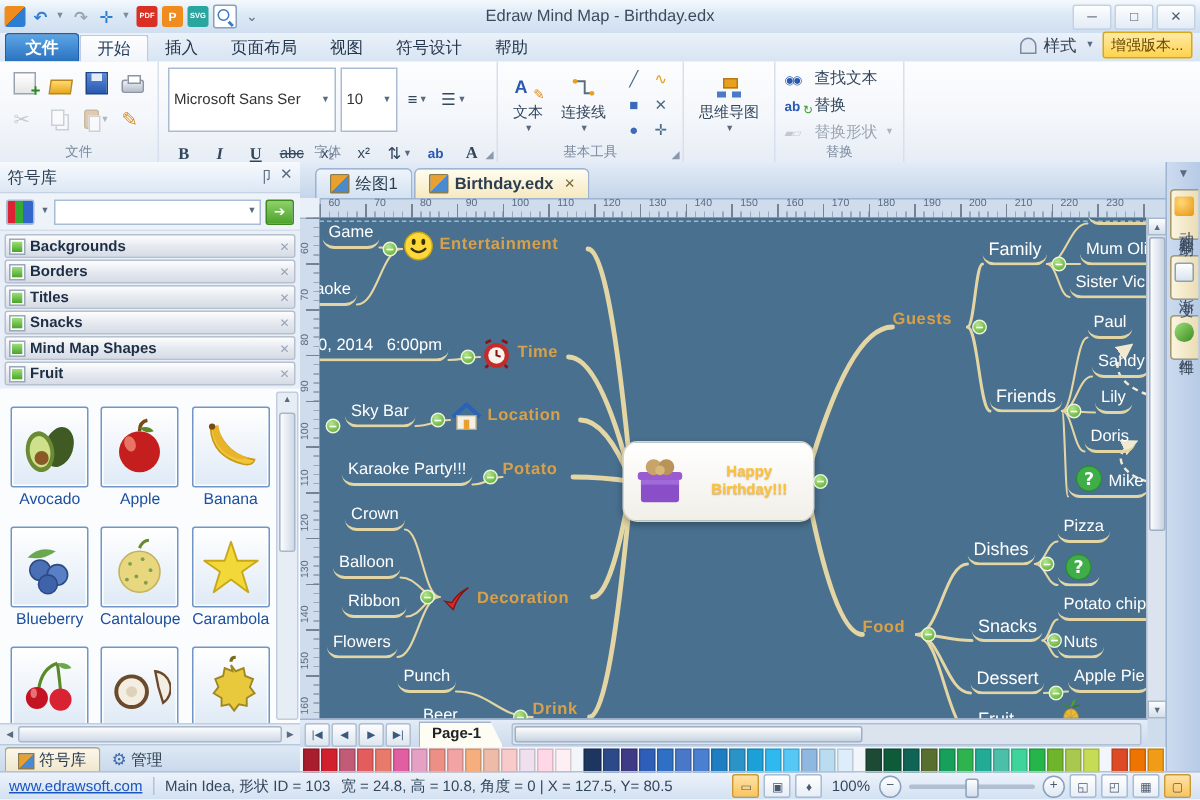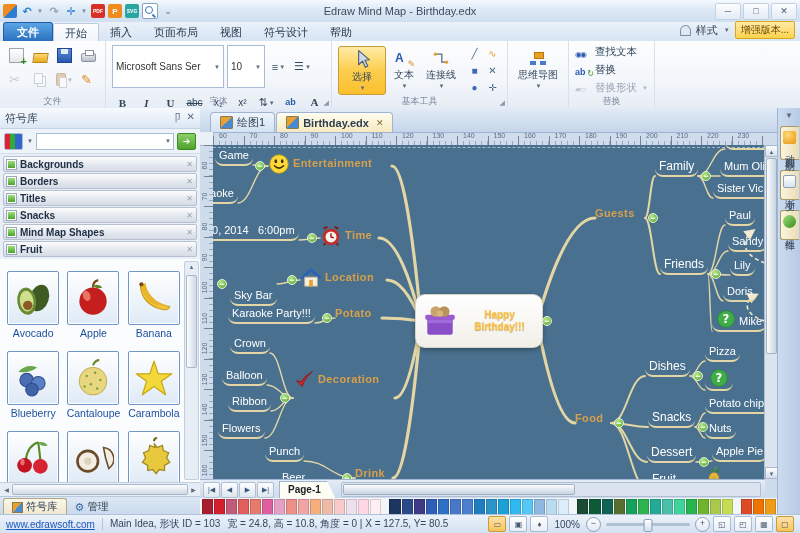--- a/index.html
+++ b/index.html
@@ -314,27 +314,20 @@
         <span class="rbtn" style="font-size:10px">x²</span>
         <span class="rbtn">⇅<span class="car">▼</span></span>
         <span class="rbtn" style="font-size:9px;font-weight:bold;color:#2a5ab0;border-bottom:3px solid #ffd020">ab</span>
         <span class="rbtn glyphbtn" style="border-bottom:3px solid #d42020">A</span>
       </div>
       <div class="rglabel">字体</div>
       <div class="launcher">◢</div>
     </div>
 
     <div class="rgroup" style="flex-direction:row;align-items:center;gap:4px">
-      <div class="bigbtn selected-tool">
-        <svg viewBox="0 0 24 24" width="20" height="20">
-            <path d="M8 2 L8 19 L12.5 14.5 L16 22 L19 20.5 L15.5 13.5 L21 13 Z" fill="#cfd8e8" stroke="#4a5a70" stroke-width="1.3" stroke-linejoin="round"></path>
-          </svg>
-        <span>选择</span>
-        <span class="car">▼</span>
-      </div>
       <div class="midbtn">
         <span class="ic ic-text" style="width:18px;height:16px"><b style="color:#2a5ab0;font-size:12px">A</b><span style="position:absolute;right:-2px;bottom:-2px;font-size:9px;color:#e08a1e">✎</span></span>
         <span>文本</span>
         <span class="car">▼</span>
       </div>
       <div class="midbtn">
         <svg viewBox="0 0 20 20" width="18" height="16">
             <path d="M3 4 H11 V14 H17" fill="none" stroke="#5a6b80" stroke-width="1.6"></path>
             <circle cx="3" cy="4" r="2" fill="#e8a020"></circle>
             <circle cx="17" cy="14" r="2" fill="#e8a020"></circle>
@@ -697,30 +690,30 @@
           <div class="mnode t-main s-left" style="left: 87px; top: 122px;">
             <span class="mic">
               <svg viewBox="0 0 24 24">
                 <path d="M2 12 L12 3 L22 12" fill="none" stroke="#2a62b8" stroke-width="3" stroke-linejoin="round"></path>
                 <path d="M5 11 h14 v10 h-14 z" fill="#f4f0e4" stroke="#b0a890"></path>
                 <rect x="10" y="14" width="4" height="7" fill="#e8a030"></rect>
               </svg>
             </span>
             <span class="mlabel">Location</span>
           </div>
-          <div class="mnode t-sub s-left" style="left: 17px; top: 123px; margin-top: 21px;">
+          <div class="mnode t-sub s-left" style="left: 17px; top: 123px;">
             <span class="mlabel">Sky Bar</span>
           </div>
           <div class="mnode t-main s-left" style="left: 122px; top: 162px;">
             <span class="mlabel">Potato</span>
           </div>
           <div class="mnode t-sub s-left" style="left: 15px; top: 162px;">
             <span class="mlabel">Karaoke Party!!!</span>
           </div>
-          <div class="mnode t-main s-left" style="left: 80px; top: 224px;">
+          <div class="mnode t-main s-left" style="left: 80px; top: 244px;">
             <span class="mic">
               <svg viewBox="0 0 24 24">
                 <path d="M4 13 L10 19 Q13 9 21 3 Q12 8 9 14 Z" fill="#d62b2b" stroke="#8a1212"></path>
               </svg>
             </span>
             <span class="mlabel">Decoration</span>
           </div>
           <div class="mnode t-sub s-left" style="left: 17px; top: 192px;">
             <span class="mlabel">Crown</span>
           </div>

